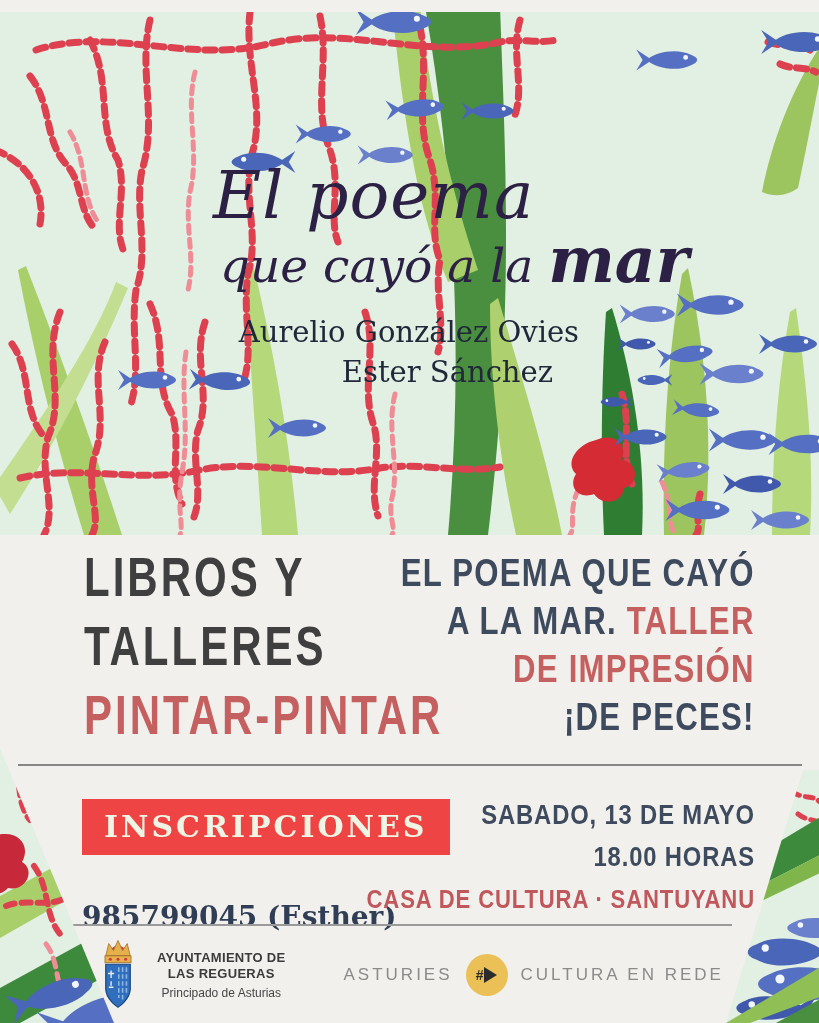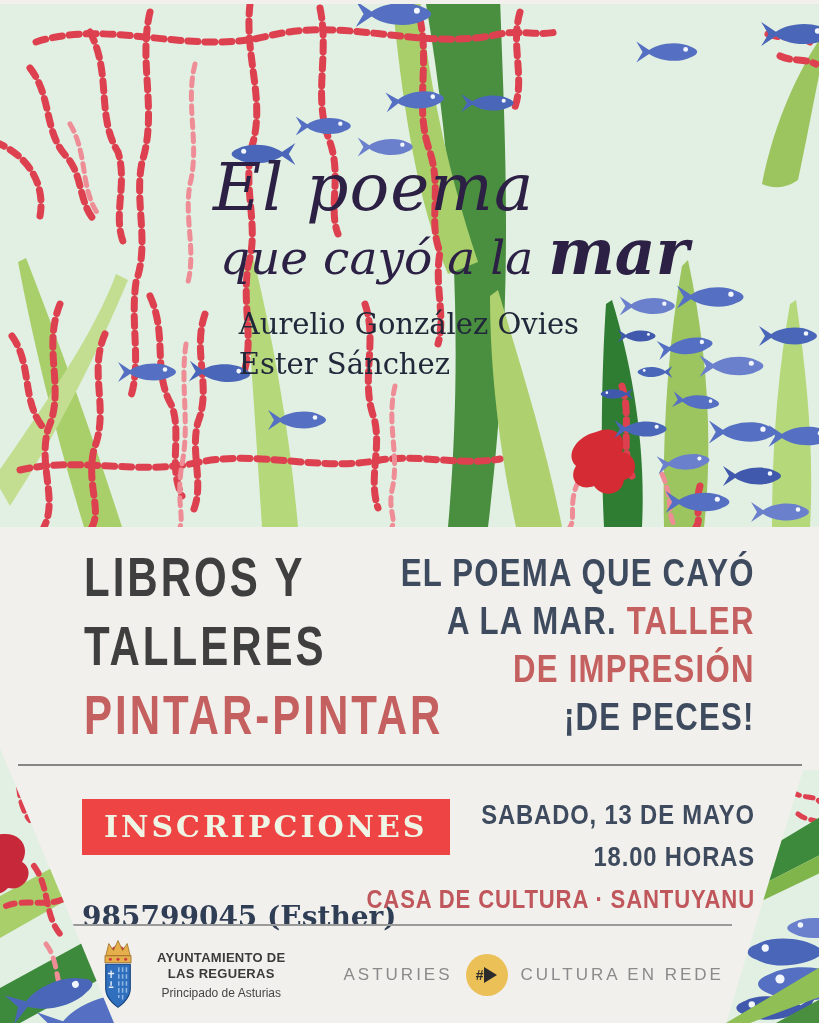--- a/index.html
+++ b/index.html
@@ -1,28 +1,28 @@
 <!DOCTYPE html>
 <html><head>
 <meta charset="utf-8">
 <style>
   html,body{margin:0;padding:0;background:#ffffff;}
   .poster{
     position:relative;width:819px;height:1023px;overflow:hidden;
     background:#f2f0ec;font-family:"Liberation Sans",sans-serif;
   }
   
-  .cover{position:absolute;top:4px;left:0;width:819px;height:523px;}
+  .cover{position:absolute;top:12px;left:0;width:819px;height:523px;}
   .cover svg{position:absolute;top:0;left:0;}
   .cover-title{position:absolute;top:148px;left:0;width:100%;color:#2c2144;
     font-family:"DejaVu Serif","Liberation Serif",serif;font-style:italic;}
   .title-l1{margin-left:213px;font-size:66px;line-height:72px;letter-spacing:1px;}
   .title-l2{margin-left:220px;font-size:47px;line-height:52px;margin-top:2px;}
   .title-mar{font-size:63px;font-weight:bold;letter-spacing:0;}
-  .authors{position:absolute;top:300px;right:240px;color:#20283a;
+  .authors{position:absolute;top:300px;right:240px;text-align:right;color:#20283a;
     font-family:"DejaVu Serif","Liberation Serif",serif;font-size:29px;line-height:40px;}
   .author-2{margin-right:26px;}
   
   .h-left{position:absolute;left:84px;top:542px;color:#3f3f3f;font-weight:bold;
     font-size:56px;line-height:69px;letter-spacing:4px;
     transform:scaleX(.75);transform-origin:0 0;white-space:nowrap;}
   .h-left .accent{color:#c4605f;}
   .h-right{position:absolute;right:64px;top:549px;text-align:right;color:#3e4b5e;font-weight:bold;
     font-size:38px;line-height:48px;letter-spacing:1.5px;
     transform:scaleX(.82);transform-origin:100% 0;white-space:nowrap;}

